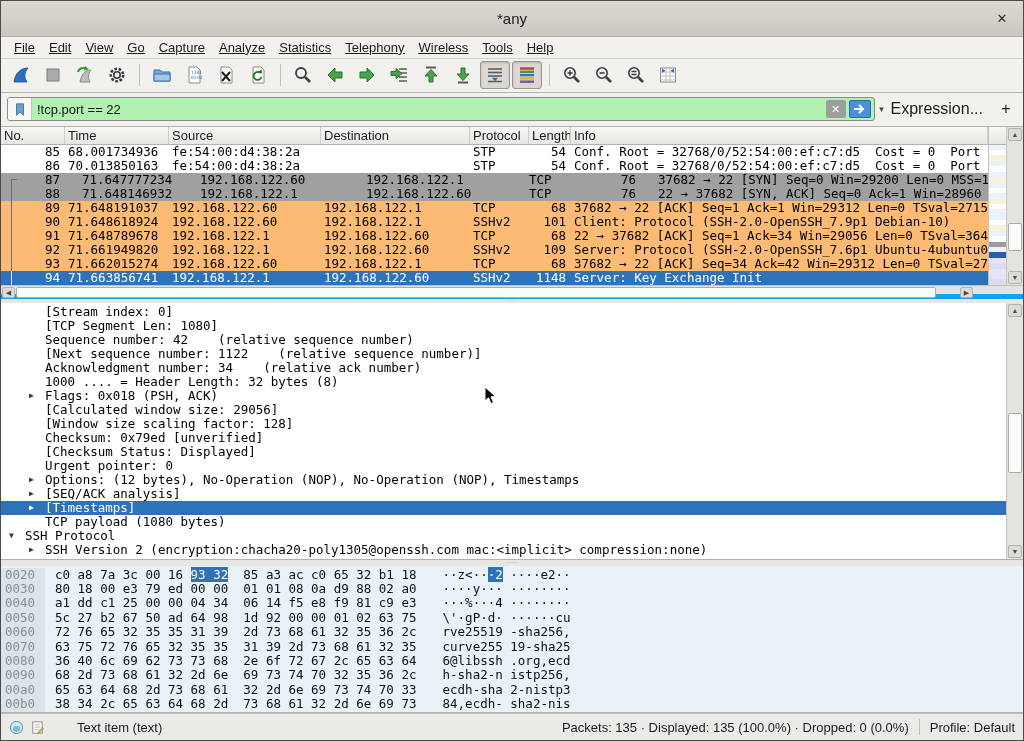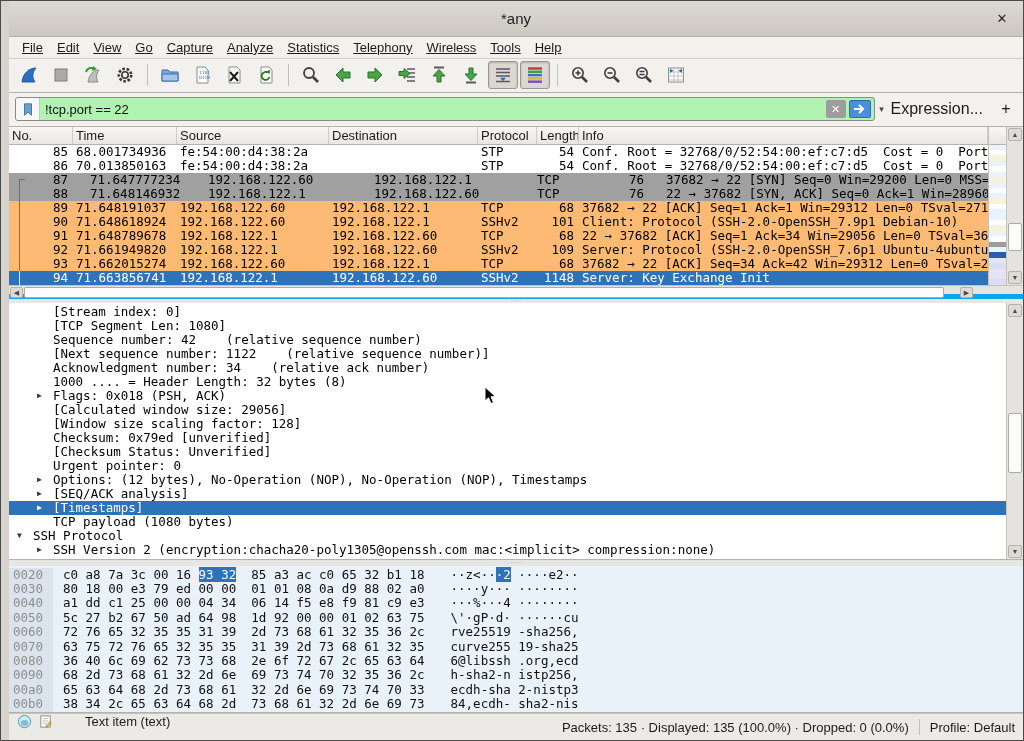--- a/index.html
+++ b/index.html
@@ -1,18 +1,18 @@
 <!DOCTYPE html>
 <html><head>
 <meta charset="utf-8">
 <style>
   * { box-sizing: border-box; margin:0; padding:0; }
   html,body { width:1024px; height:741px; }
   body { font-family:"Liberation Sans", sans-serif; background:#d6d2cc; overflow:hidden; }
-  .window { width:1024px; height:741px; border:1px solid #4a4a4a; display:flex; flex-direction:column; position:relative; background:#d6d2cc;padding-left:8px; }
+  .window { width:1024px; height:741px; border:1px solid #4a4a4a; display:flex; flex-direction:column; position:relative; background:#d6d2cc; }
 
   
   .titlebar { height:36px; background:linear-gradient(#dcd8d2,#ccc8c1); border-bottom:1px solid #b3afa8; position:relative; display:flex; align-items:center; justify-content:center; }
   .titlebar .title { font-size:15px; color:#1c1c1c; }
   .close-btn { position:absolute; right:12px; top:9px; width:18px; height:18px; text-align:center; line-height:18px; font-size:13px; color:#2a2a2a; cursor:default; }
 
   
   .menubar { height:22px; background:#f2f1ee; border-bottom:1px solid #d4d1cb; display:flex; align-items:center; padding-left:6px; }
   .mi { font-size:13px; color:#1c1c1c; padding:2px 7px; white-space:pre;text-decoration:underline; }
   .mi u { text-decoration:underline; }
@@ -89,21 +89,21 @@
 
   
   .hexpane { height:148px; background:#e9f1f9; border-bottom:1px solid #b5b2ac; overflow:hidden; padding-top:2px; font-family:"DejaVu Sans Mono", monospace; font-size:12.5px; }
   .hrow { height:14.4px; line-height:14.4px; white-space:pre; display:flex; }
   .hoff { width:44px; background:#dbe4ec; color:#8e8e8e; padding-left:4px; flex:none; }
   .hbytes { margin-left:10px; color:#101010; }
   .hascii { margin-left:26px; color:#101010; }
   .hl { background:#2e73b9; color:#fff; }
 
   
-  .statusbar { height:27px; background:#eceae6; border-top:1px solid #c5c2bc; display:flex; padding:0 8px; font-size:13px; color:#1c1c1c; }
+  .statusbar { height:27px; background:#eceae6; border-top:1px solid #c5c2bc; display:flex; align-items:center; padding:0 8px; font-size:13px; color:#1c1c1c; }
   .statusbar svg { width:15px; height:15px; margin-right:6px; }
   .sfield { margin-left:26px; }
   .sright { margin-left:auto; display:flex; align-items:center; }
   .ssep { width:1px; height:16px; background:#c3c0ba; margin:0 10px; }
 
   .cursor { position:absolute; left:483px; top:385px; z-index:50; pointer-events:none; }
 </style>
 </head>
 <body>
 
@@ -457,21 +457,21 @@
         <div class="dline lvl2"><span>[Stream index: 0]</span></div>
         <div class="dline lvl2"><span>[TCP Segment Len: 1080]</span></div>
         <div class="dline lvl2"><span>Sequence number: 42    (relative sequence number)</span></div>
         <div class="dline lvl2"><span>[Next sequence number: 1122    (relative sequence number)]</span></div>
         <div class="dline lvl2"><span>Acknowledgment number: 34    (relative ack number)</span></div>
         <div class="dline lvl2"><span>1000 .... = Header Length: 32 bytes (8)</span></div>
         <div class="dline lvl2"><span class="exp">▶</span><span>Flags: 0x018 (PSH, ACK)</span></div>
         <div class="dline lvl2"><span>[Calculated window size: 29056]</span></div>
         <div class="dline lvl2"><span>[Window size scaling factor: 128]</span></div>
         <div class="dline lvl2"><span>Checksum: 0x79ed [unverified]</span></div>
-        <div class="dline lvl2"><span>[Checksum Status: Unverified]</span></div>
+        <div class="dline lvl2"><span>[Checksum Status: Displayed]</span></div>
         <div class="dline lvl2"><span>Urgent pointer: 0</span></div>
         <div class="dline lvl2"><span class="exp">▶</span><span>Options: (12 bytes), No-Operation (NOP), No-Operation (NOP), Timestamps</span></div>
         <div class="dline lvl2"><span class="exp">▶</span><span>[SEQ/ACK analysis]</span></div>
         <div class="dline lvl2 sel"><span class="exp">▶</span><span>[Timestamps]</span></div>
         <div class="dline lvl2"><span>TCP payload (1080 bytes)</span></div>
         <div class="dline lvl1"><span class="exp">▼</span><span>SSH Protocol</span></div>
         <div class="dline lvl2"><span class="exp">▶</span><span>SSH Version 2 (encryption:chacha20-poly1305@openssh.com mac:&lt;implicit&gt; compression:none)</span></div>
       </div>
     <div class="vscroll" style="height:auto;">
       <div class="sarrow up">▲</div>

